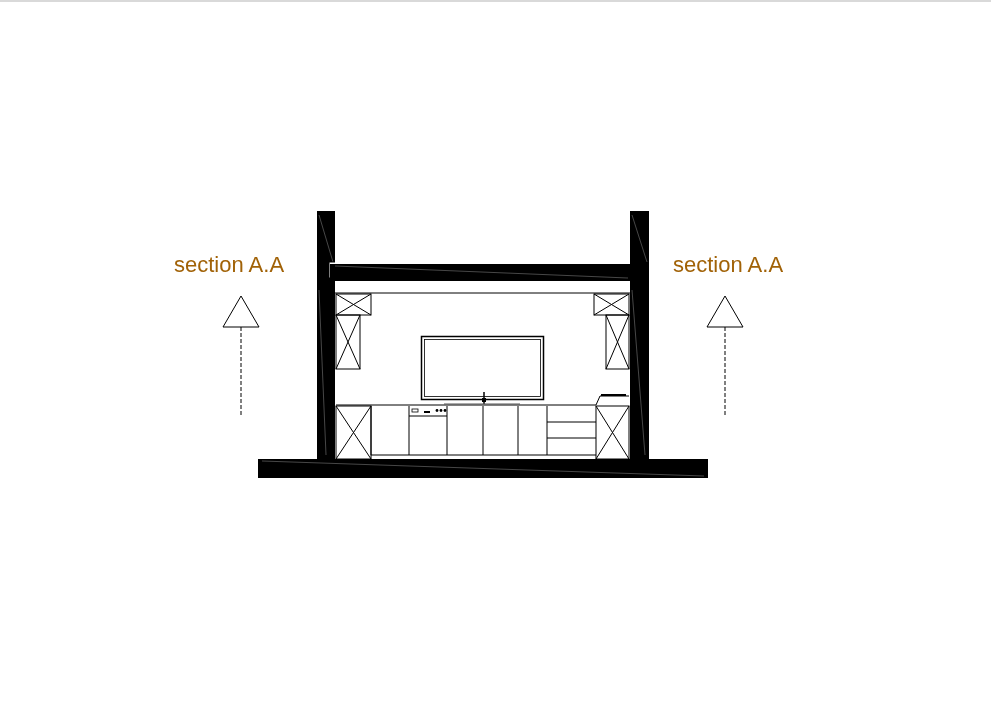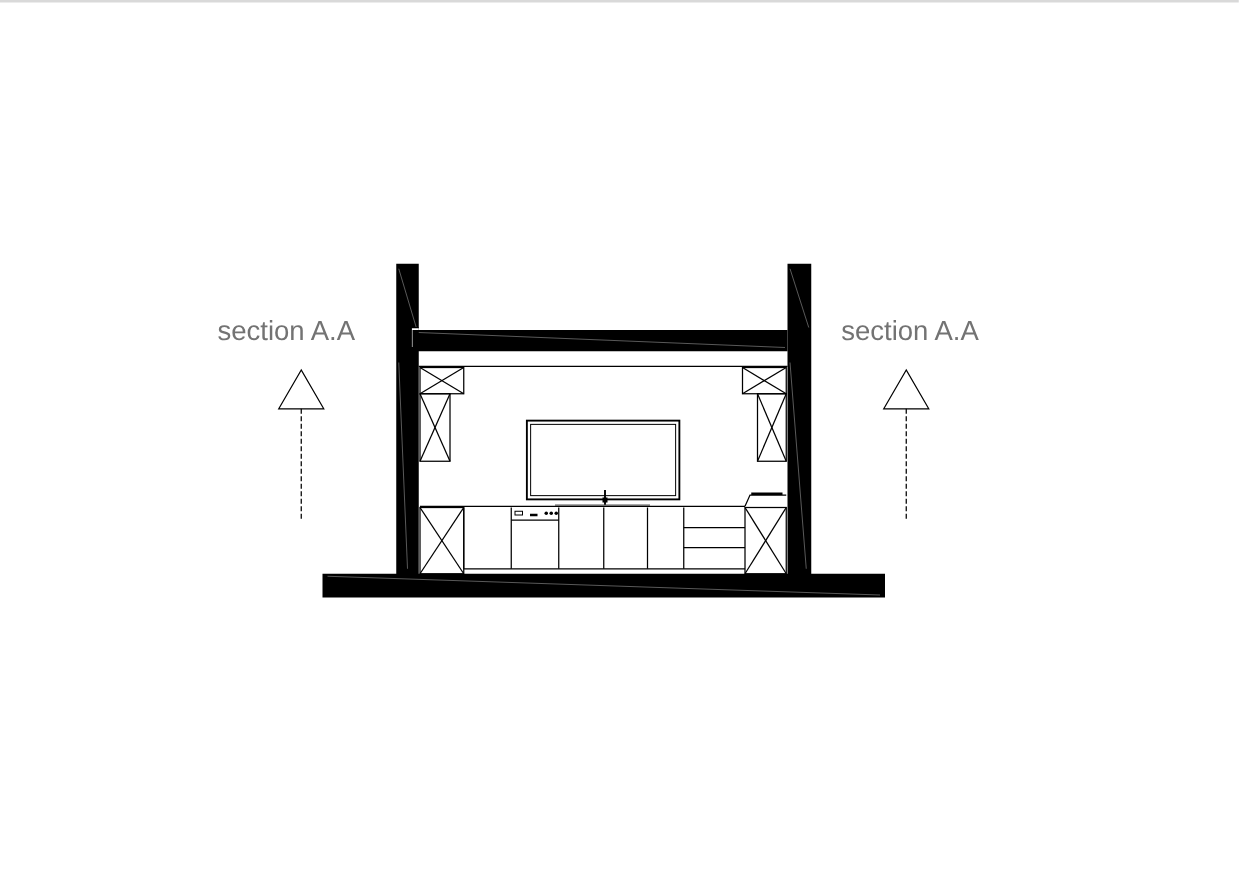--- a/index.html
+++ b/index.html
@@ -1,19 +1,19 @@
 <!DOCTYPE html>
 <html><head>
   <meta charset="utf-8">
   <style>
     html, body { margin: 0; padding: 0; background: #ffffff; }
     body { width: 991px; height: 702px; position: relative; overflow: hidden; font-family: "Liberation Sans", sans-serif; }
     .topbar { position: absolute; left: 0; top: 0; width: 991px; height: 2px; background: #d9d9d9; }
     .drawing { position: absolute; left: 0; top: 0; }
-    .label { position: absolute; font-size: 22px; color: #737373; font-family: "Liberation Sans", sans-serif; white-space: nowrap; line-height: 1; }
+    .label { position: absolute; font-size: 22px; color: #a16207; font-family: "Liberation Sans", sans-serif; white-space: nowrap; line-height: 1; }
   </style>
 </head>
 <body>
 
 <div class="topbar"></div>
 
 <svg class="drawing" width="991" height="702" viewBox="0 0 991 702" xmlns="http://www.w3.org/2000/svg">
 
   <g>
     <rect x="317" y="211" width="18" height="250" fill="#000"></rect>

